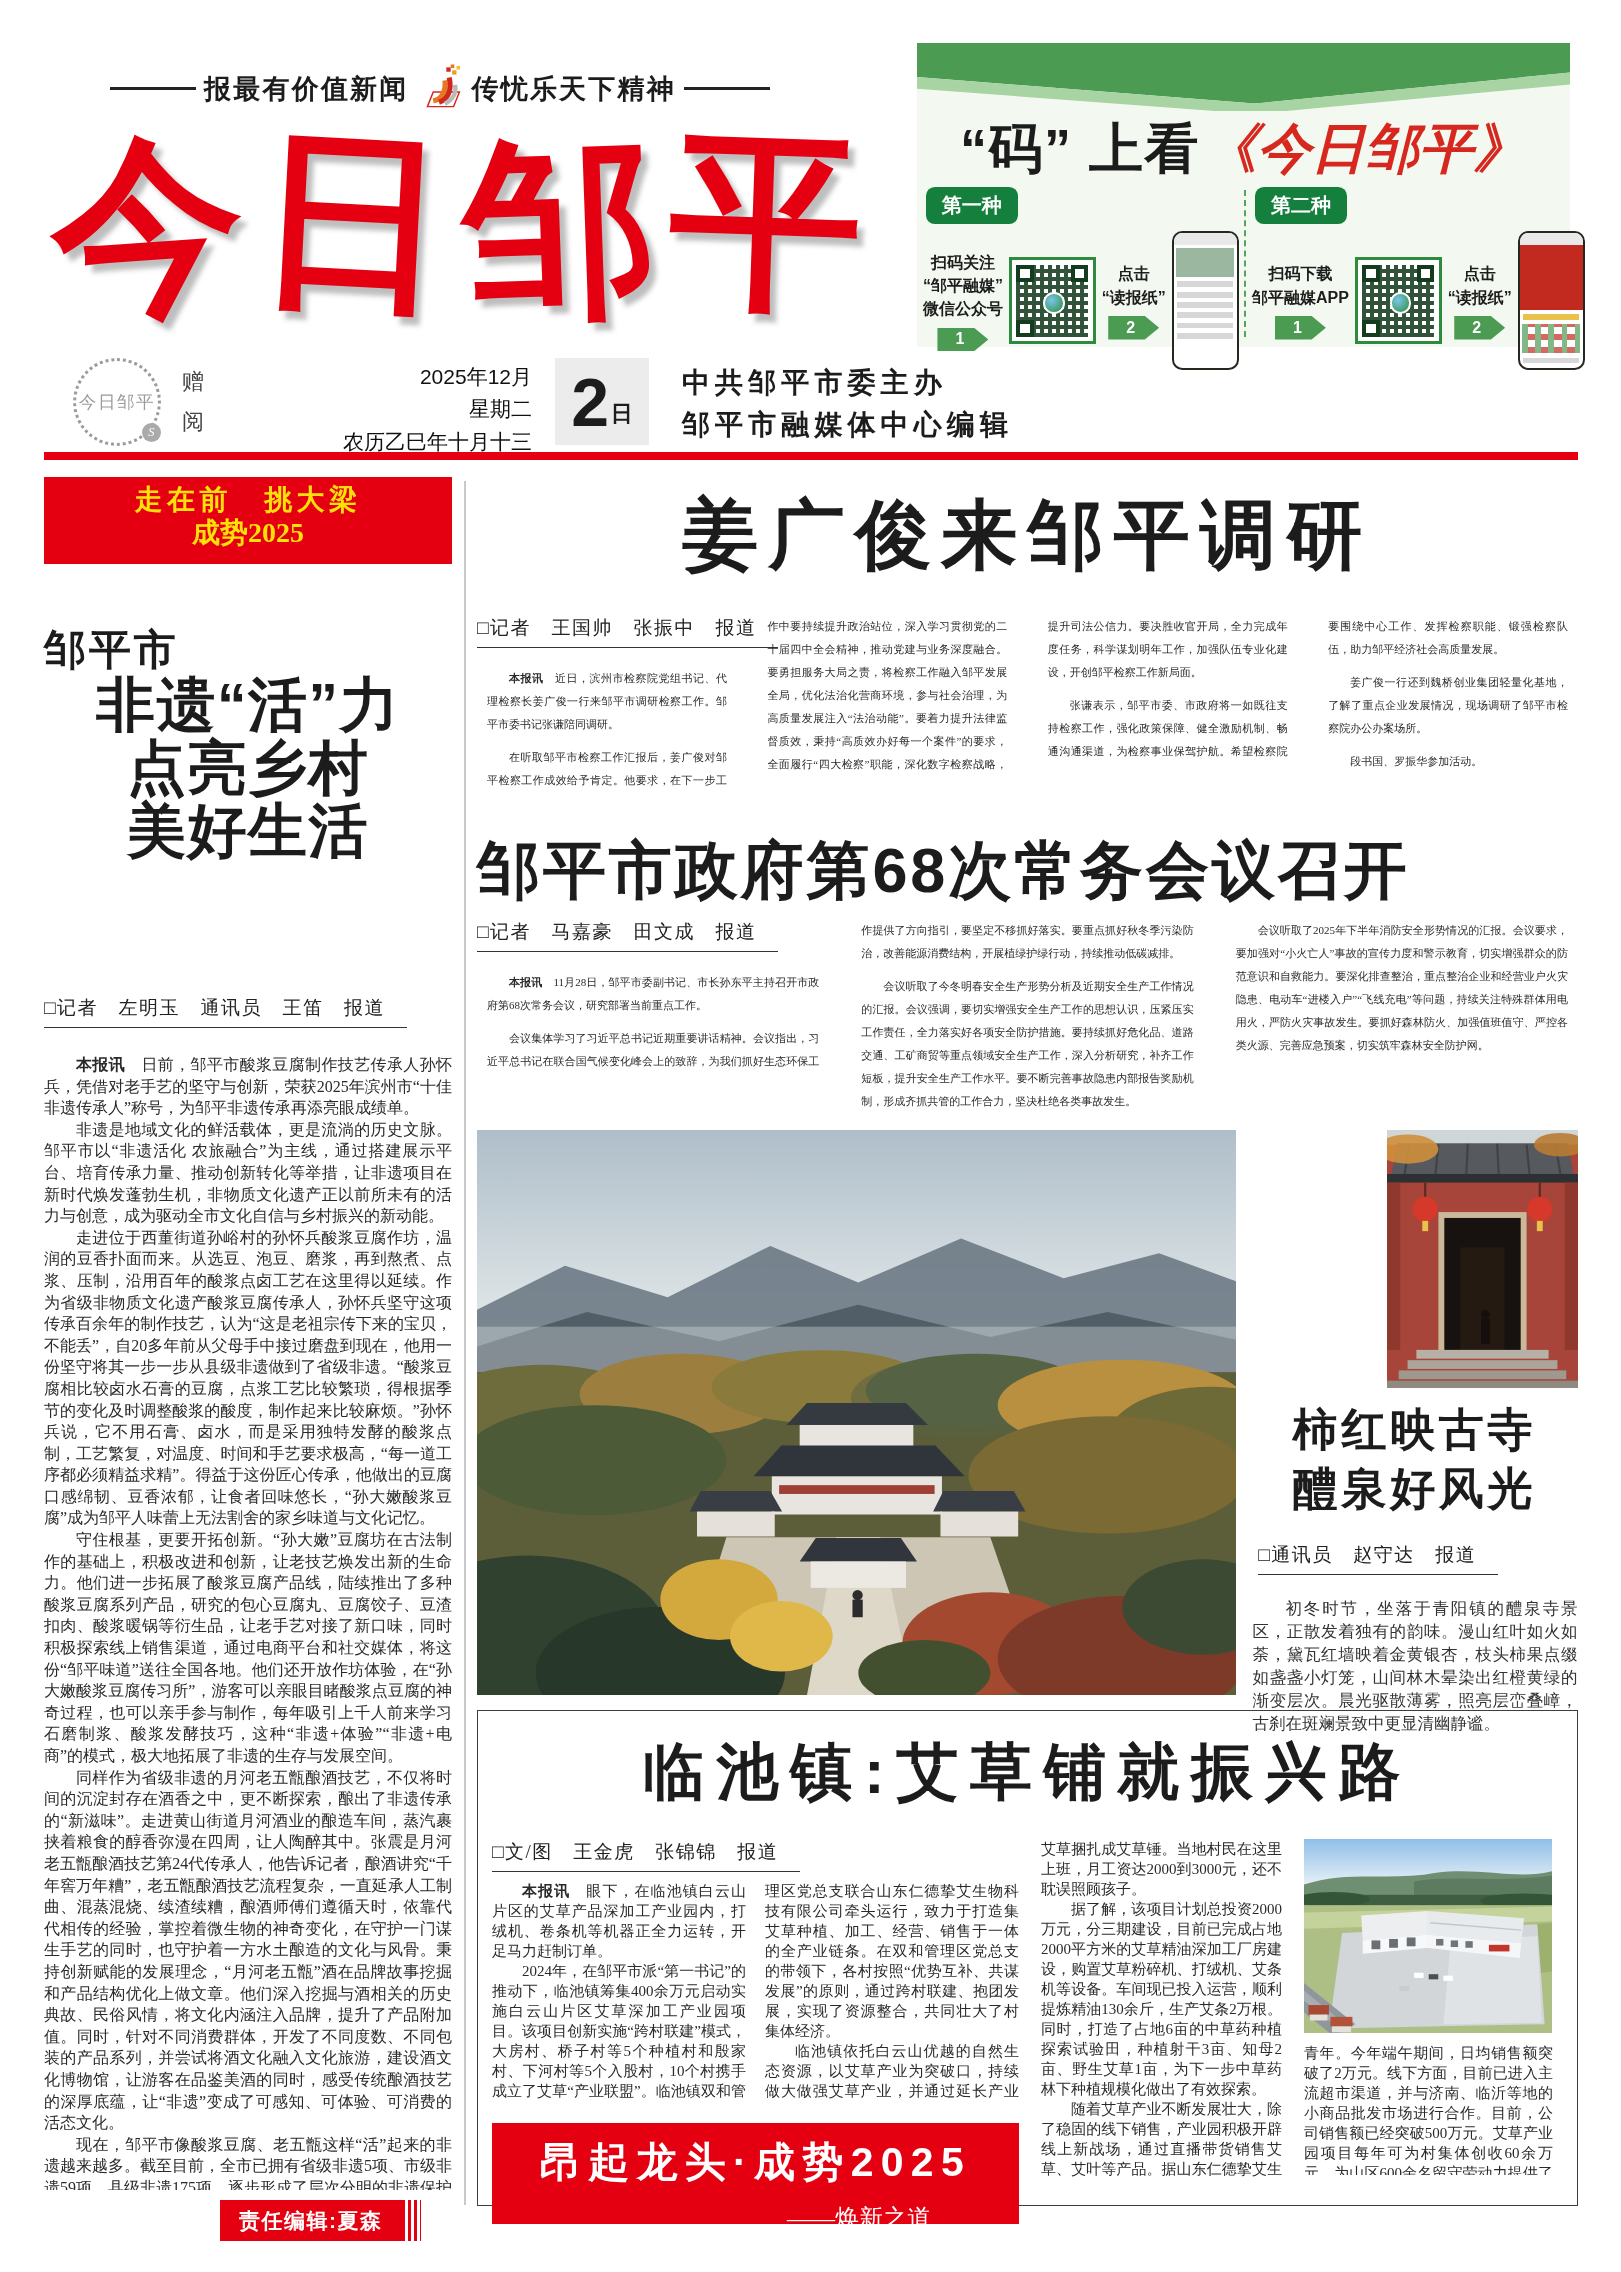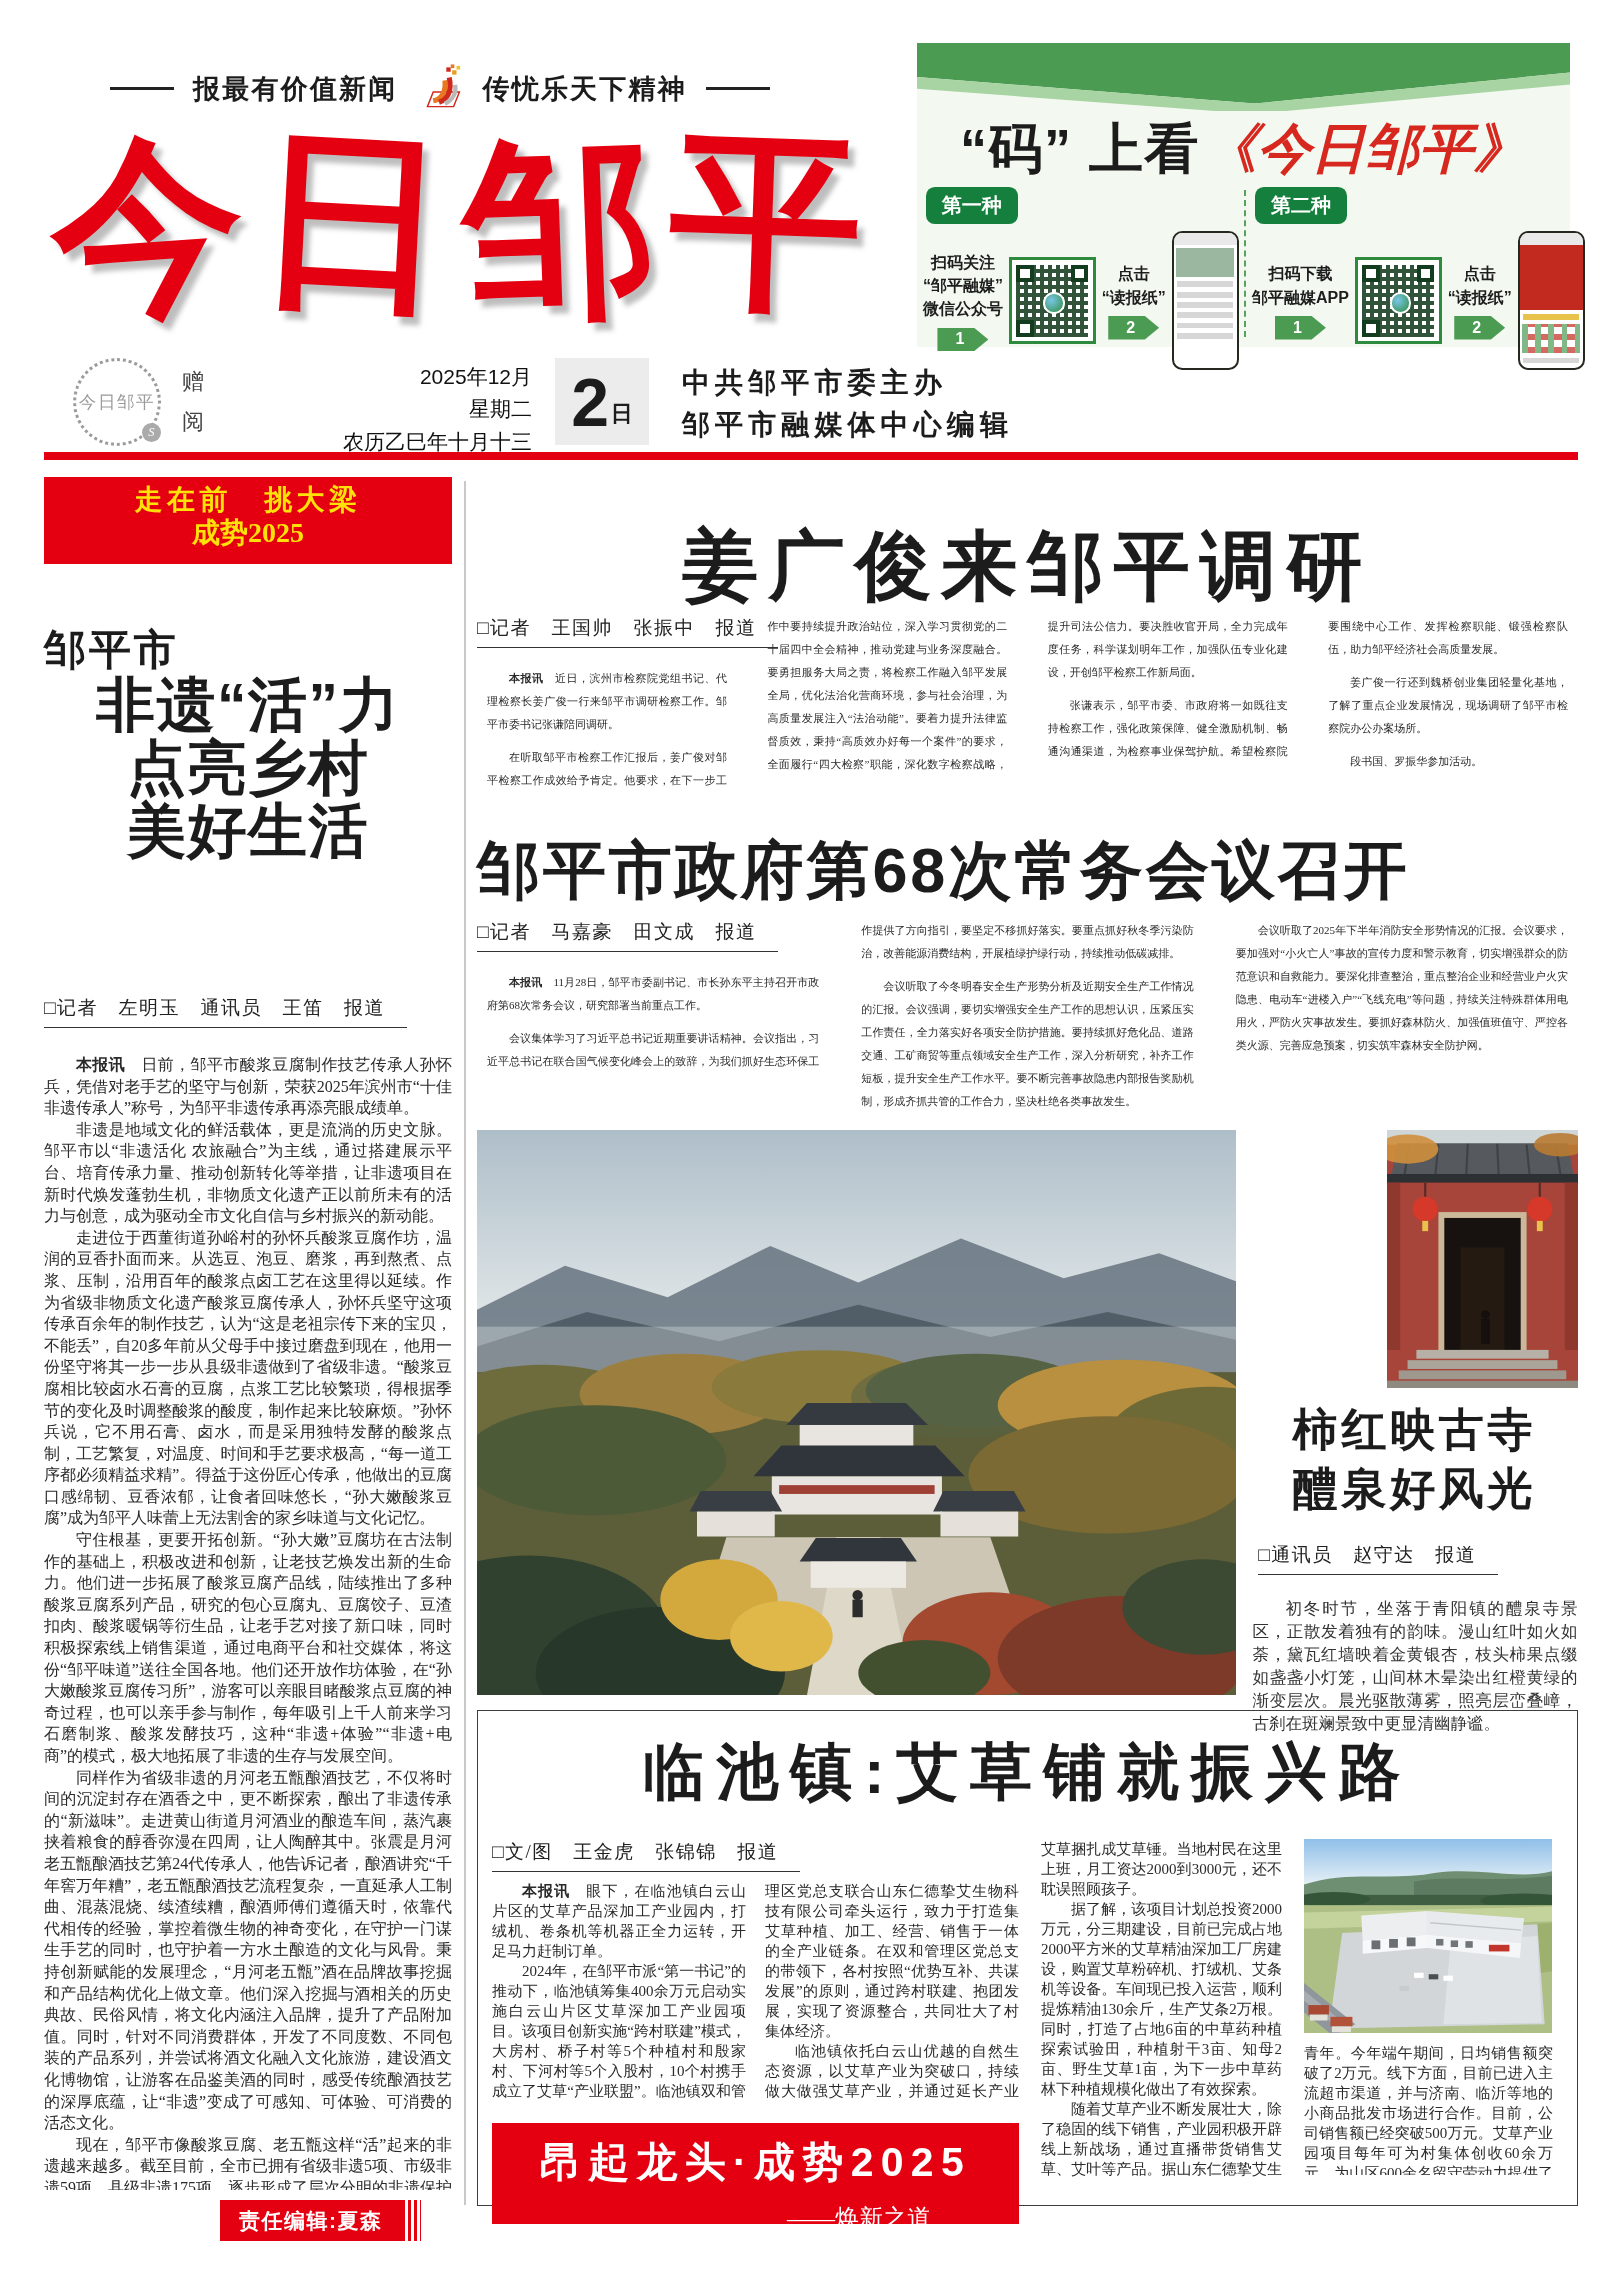--- a/index.html
+++ b/index.html
@@ -1,21 +1,21 @@
 <!DOCTYPE html>
 <html style="font-size:11.7px"><head>
 <meta charset="utf-8">
 <style>
   html,body{margin:0;padding:0;background:#888;}
   .page{position:relative;width:1622px;height:2273px;background:#fff;overflow:hidden;
         font-family:"Liberation Serif","DejaVu Serif",serif;color:#1c1c1c;}
   .sans{font-family:"Liberation Sans","DejaVu Sans",sans-serif;}
 
   
-  .tagline{position:absolute;left:110px;top:63px;width:660px;display:flex;align-items:center;gap:19px;}
+  .tagline{position:absolute;left:110px;top:63px;width:660px;display:flex;align-items:center;gap:8px;}
   .tagline .rule{flex:1;height:2.2px;background:#222;}
   .tagline .t{font-size:27px;font-weight:bold;letter-spacing:2.2px;white-space:nowrap;}
 
   
   .masthead{position:absolute;left:51px;top:128px;width:811px;display:flex;justify-content:space-between;}
   .masthead span{font-size:192px;line-height:1;font-weight:900;color:#e50011;
     text-shadow:6.6px 8px 5.1px rgba(110,110,110,.45);display:inline-block;}
   .masthead span:nth-child(1){transform:rotate(-4deg) translateY(4.4px);}
   .masthead span:nth-child(2){transform:rotate(3deg);}
   .masthead span:nth-child(3){transform:rotate(-2deg) translateY(7.3px);}
@@ -87,21 +87,21 @@
   .body-txt p{margin:0;text-indent:2em;text-align:justify;}
   .sb-body p{font-size:16px;line-height:21.6px;color:#2a2a2a;}
   .lead{font-weight:bold;}
   .editor{position:absolute;left:176px;top:1723px;display:flex;}
   .editor .lab{background:#e50011;color:#fff;font-size:21px;font-weight:bold;padding:6.6px 19px;letter-spacing:1.5px;}
   .editor .stripes{width:19px;background:repeating-linear-gradient(90deg,#e50011 0 2.9px,#fff 2.9px 5.9px);}
 
   .vrule{position:absolute;left:464px;top:481px;width:1.5px;height:1724px;background:#c9c9c9;}
 
   
-  .s1-title{position:absolute;left:477px;top:516px;width:1101px;text-align:center;
+  .s1-title{position:absolute;left:477px;top:485px;width:1101px;text-align:center;
      font-size:76px;font-weight:900;letter-spacing:10.3px;white-space:nowrap;}
   .s1-body{position:absolute;left:477px;top:615px;width:1101px;height:214px;overflow:hidden;
      column-count:4;column-gap:20.5px;}
   .s1-body p,.s2-body p{font-size:11px;line-height:23px;color:#2a2a2a;margin:10px;text-indent:2em;text-align:justify;}
   .col-byline{margin-bottom:19px;}
   .s2-title{position:absolute;left:477px;top:828px;width:1101px;text-align:left;
      font-size:63px;font-weight:900;letter-spacing:2.9px;white-space:nowrap;}
   .s2-body{position:absolute;left:477px;top:919px;width:1101px;height:198px;overflow:hidden;
      column-count:3;column-gap:22px;}
 

